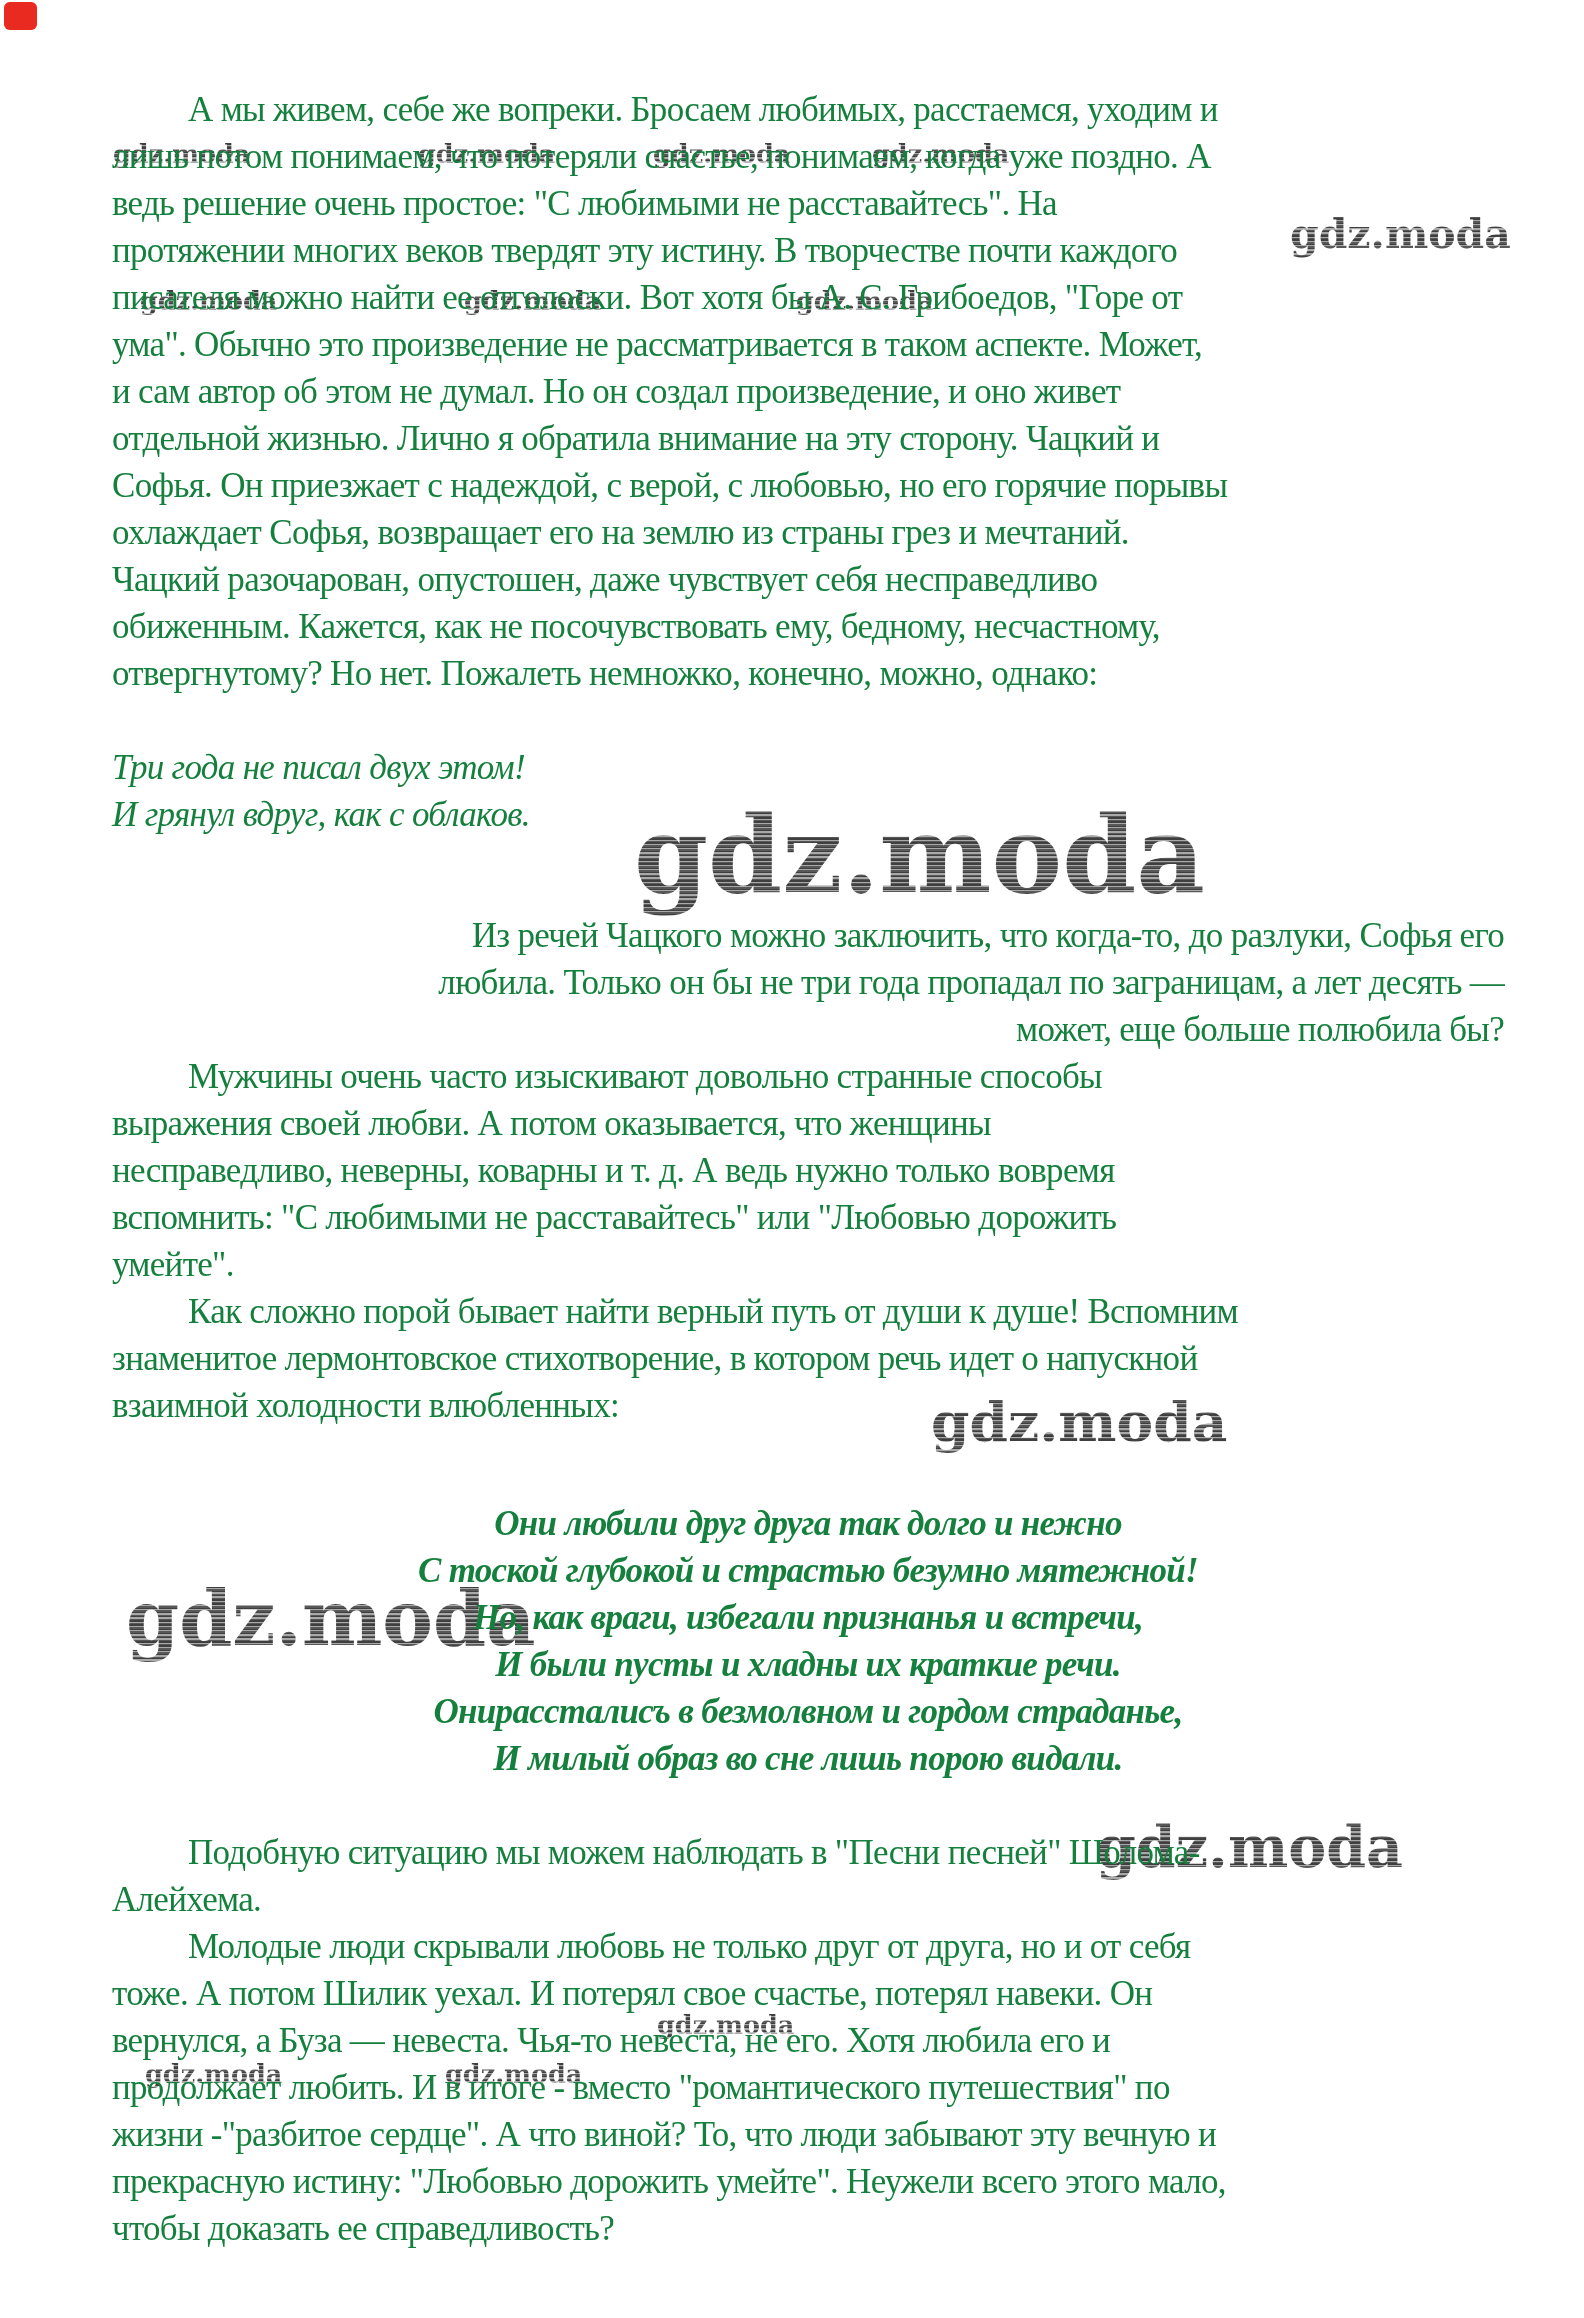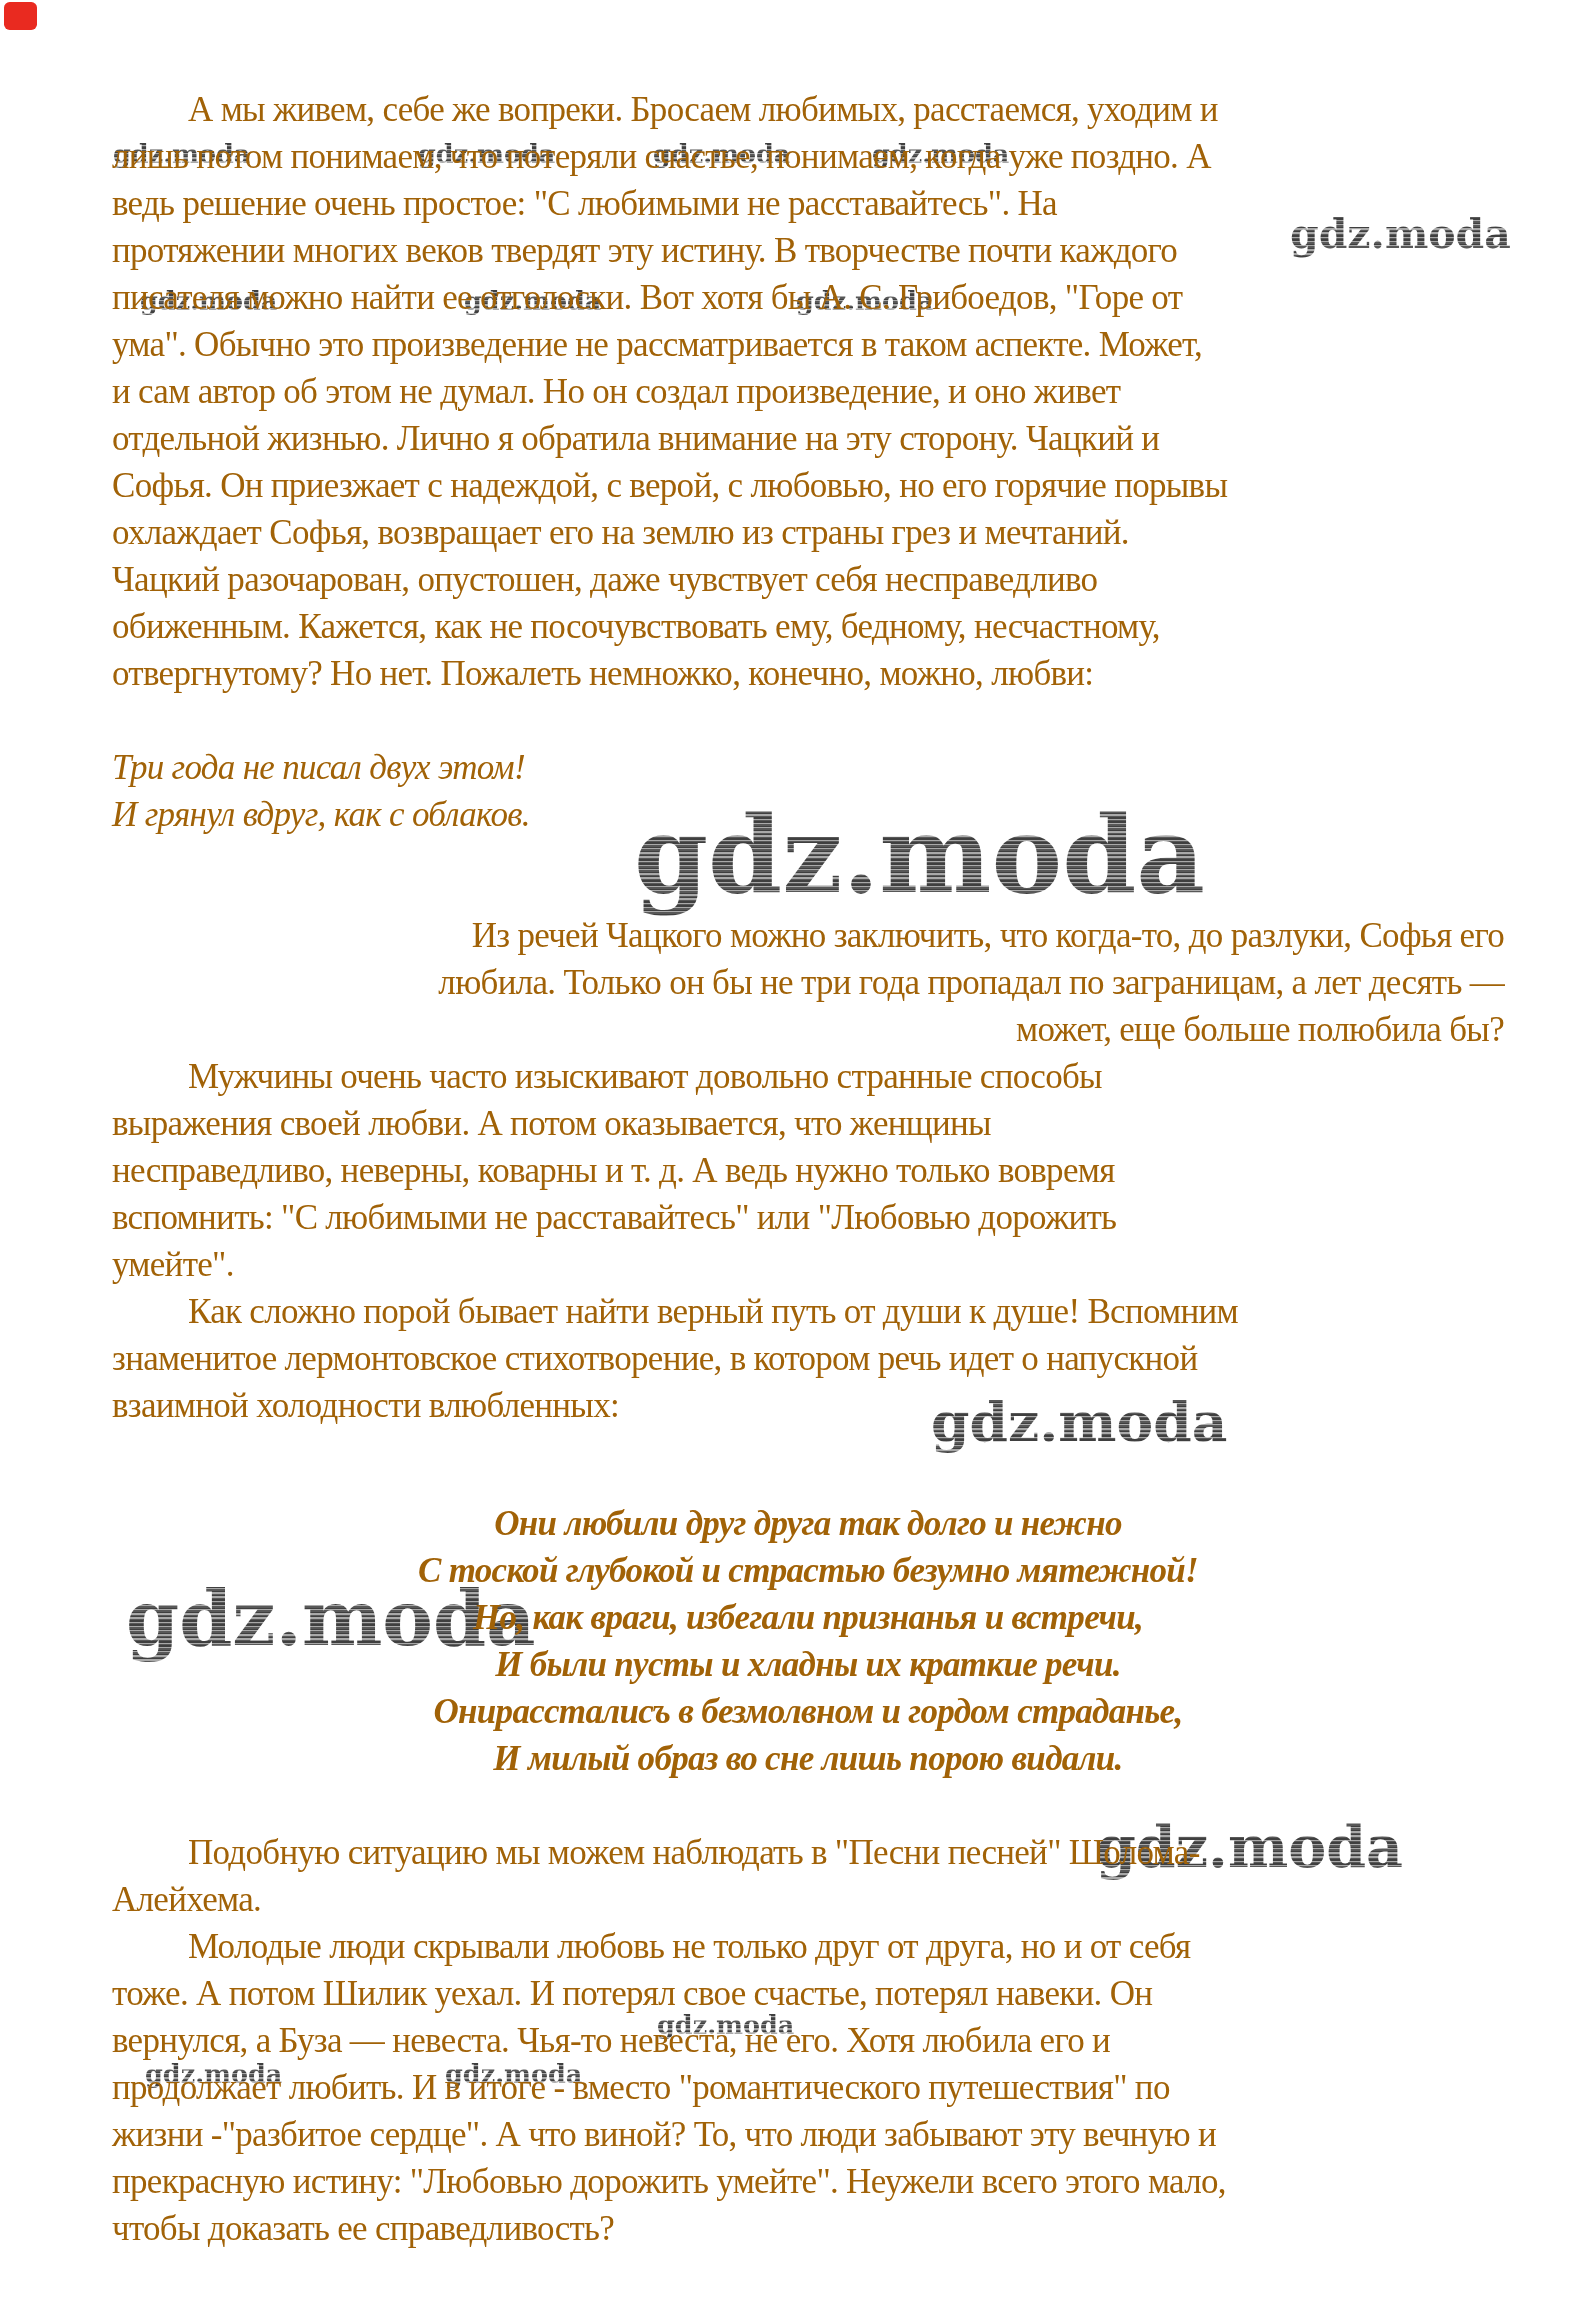--- a/index.html
+++ b/index.html
@@ -23,21 +23,21 @@
     position: absolute;
     left: 112px;
     top: 86px;
     width: 1392px;
   }
   .line {
     font-size: 35px;
     line-height: 47px;
     letter-spacing: -0.7px;
     white-space: nowrap;
-    color: #a16207;
+    color: #15803d;
   }
   .indent { text-indent: 76px; }
   .italic .line, .line.it { font-style: italic; }
   .quote-block { margin-top: 47px; }
   .after-quote { margin-top: 74px; text-align: right; }
   .poem-block { margin-top: 71px; text-align: center; font-weight: bold; }
   .poem-block .line { white-space: nowrap; }
   .after-poem { margin-top: 47px; }
   
   .wm {
@@ -99,21 +99,21 @@
       <div class="line">ведь решение очень простое: "С любимыми не расставайтесь". На</div>
       <div class="line">протяжении многих веков твердят эту истину. В творчестве почти каждого</div>
       <div class="line">писателя можно найти ее отголоски. Вот хотя бы А. С. Грибоедов, "Горе от</div>
       <div class="line">ума". Обычно это произведение не рассматривается в таком аспекте. Может,</div>
       <div class="line">и сам автор об этом не думал. Но он создал произведение, и оно живет</div>
       <div class="line">отдельной жизнью. Лично я обратила внимание на эту сторону. Чацкий и</div>
       <div class="line">Софья. Он приезжает с надеждой, с верой, с любовью, но его горячие порывы</div>
       <div class="line">охлаждает Софья, возвращает его на землю из страны грез и мечтаний.</div>
       <div class="line">Чацкий разочарован, опустошен, даже чувствует себя несправедливо</div>
       <div class="line">обиженным. Кажется, как не посочувствовать ему, бедному, несчастному,</div>
-      <div class="line">отвергнутому? Но нет. Пожалеть немножко, конечно, можно, любви:</div>
+      <div class="line">отвергнутому? Но нет. Пожалеть немножко, конечно, можно, однако:</div>
     </div>
 
     <div class="quote-block italic">
       <div class="line it">Три года не писал двух этом!</div>
       <div class="line it">И грянул вдруг, как с облаков.</div>
     </div>
 
     <div class="after-quote">
       <div class="line indent">Из речей Чацкого можно заключить, что когда-то, до разлуки, Софья его</div>
       <div class="line">любила. Только он бы не три года пропадал по заграницам, а лет десять —</div>

